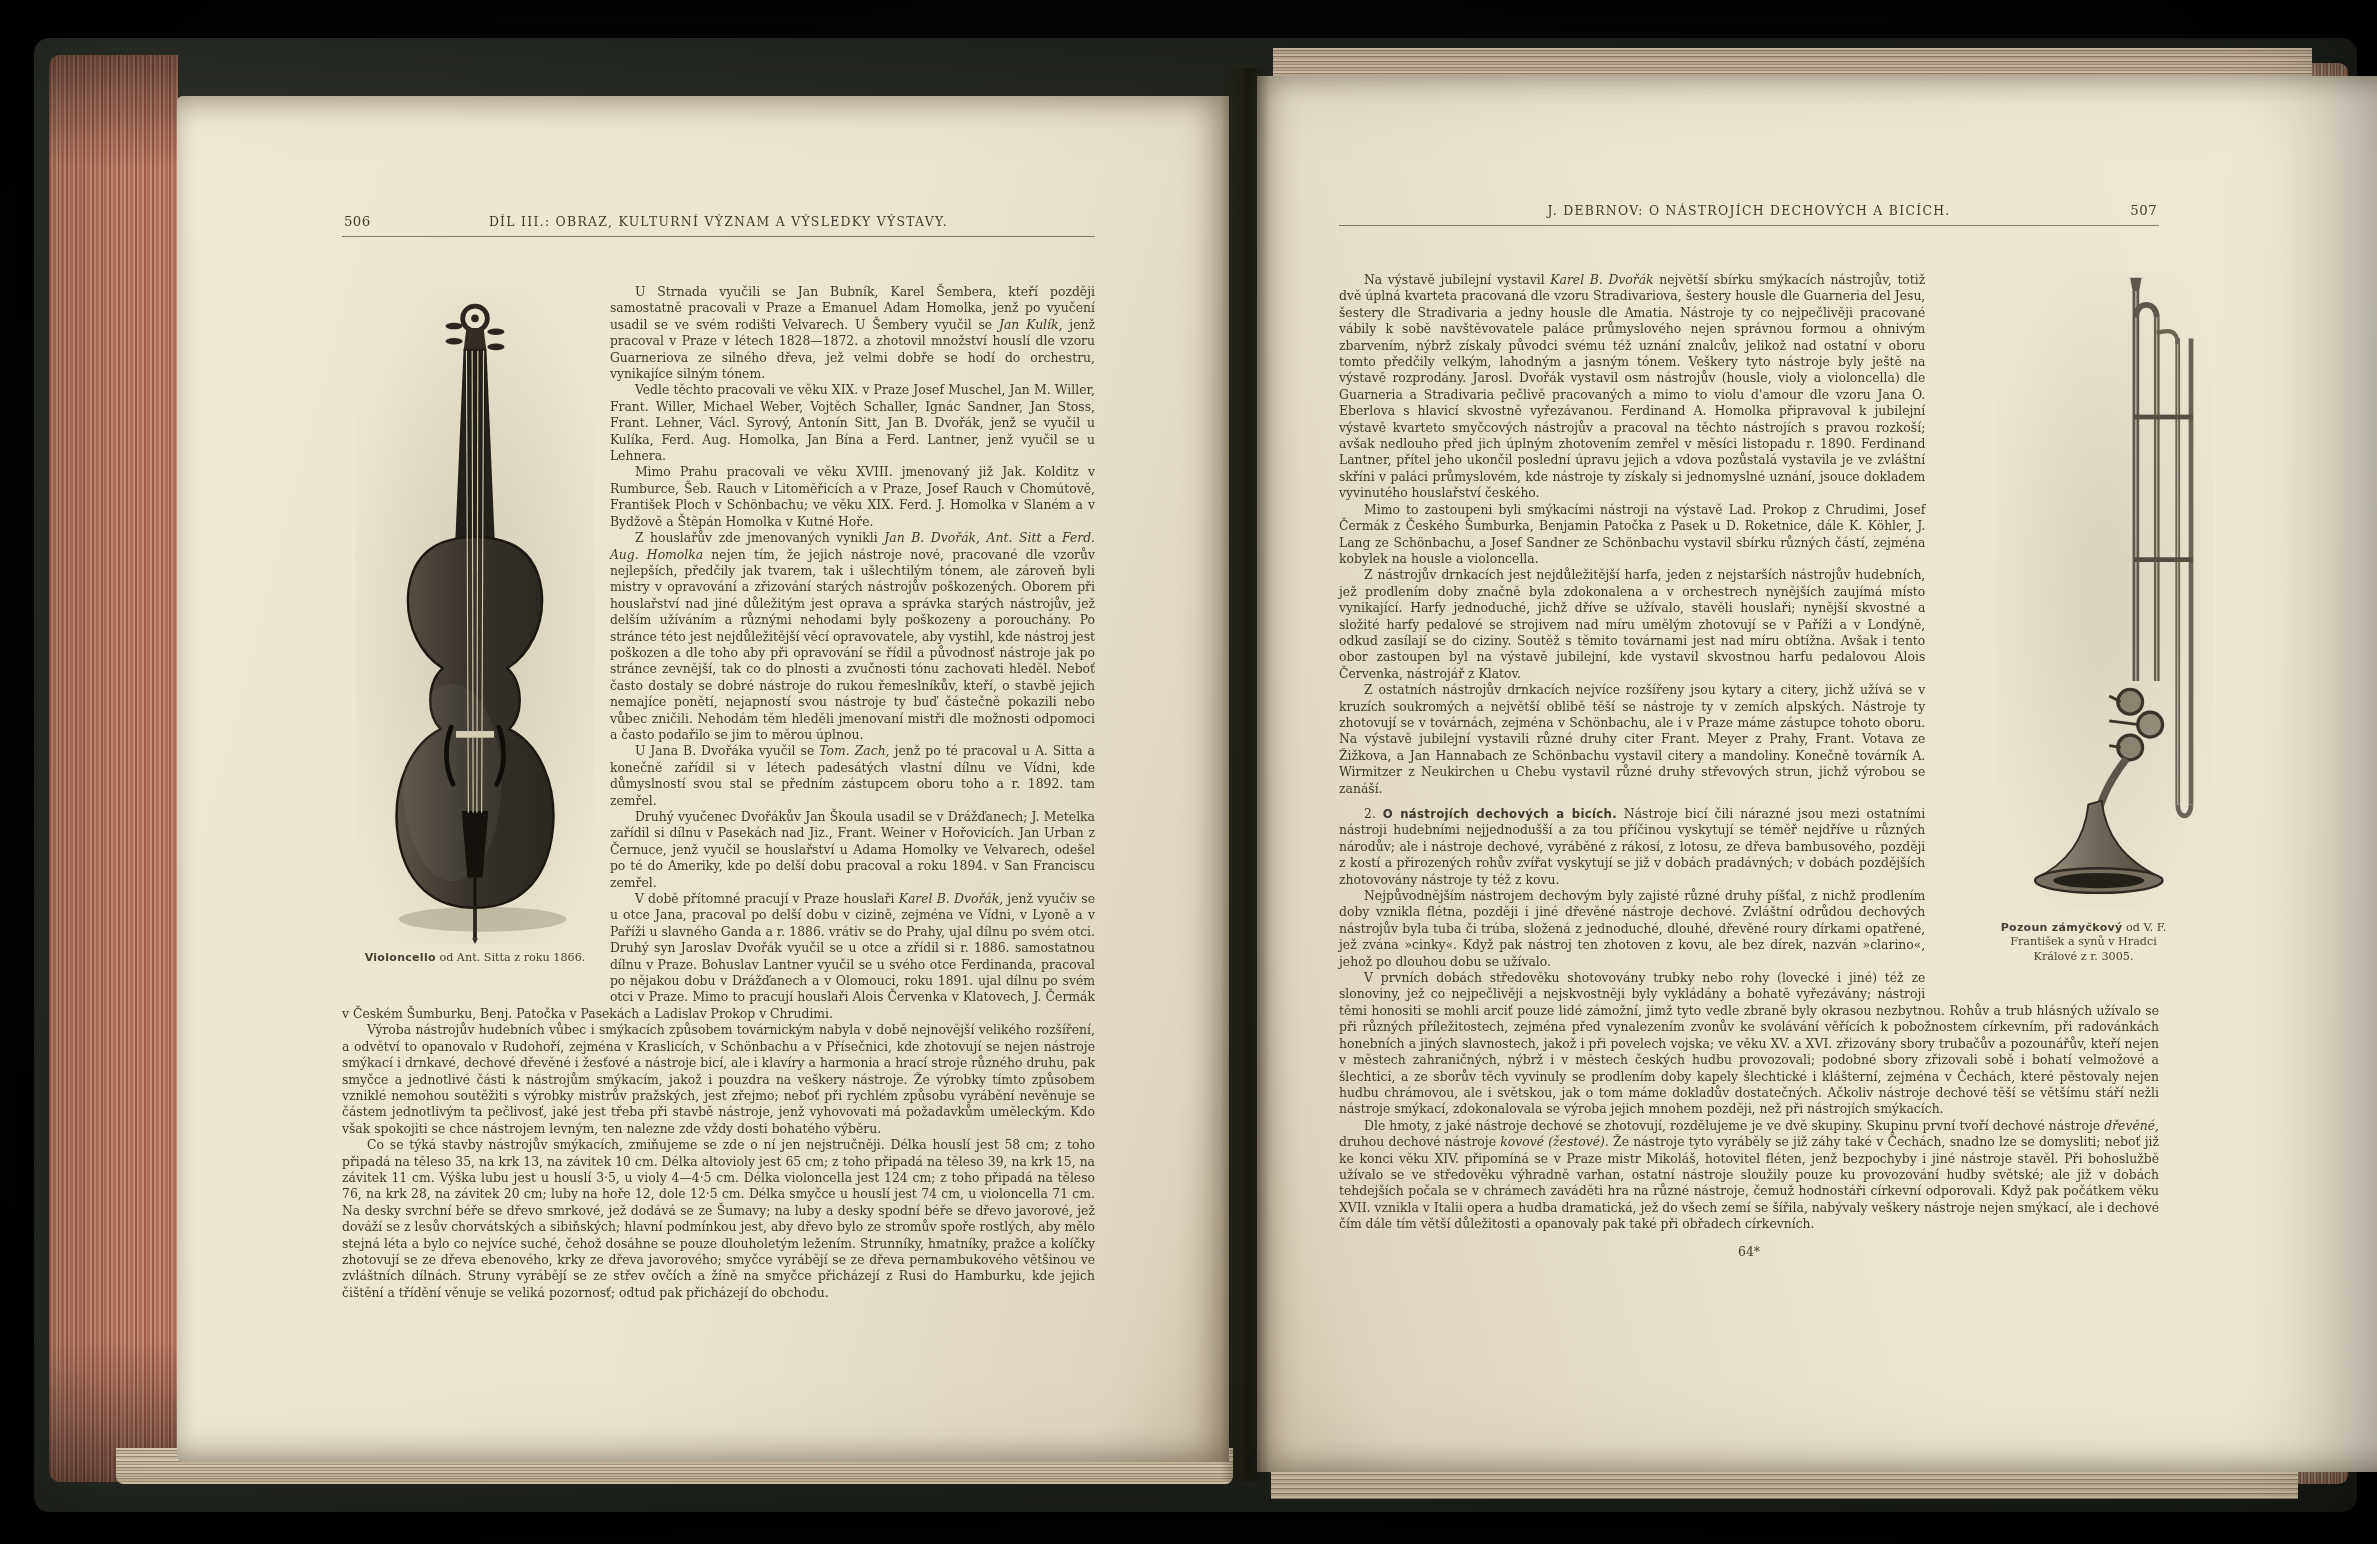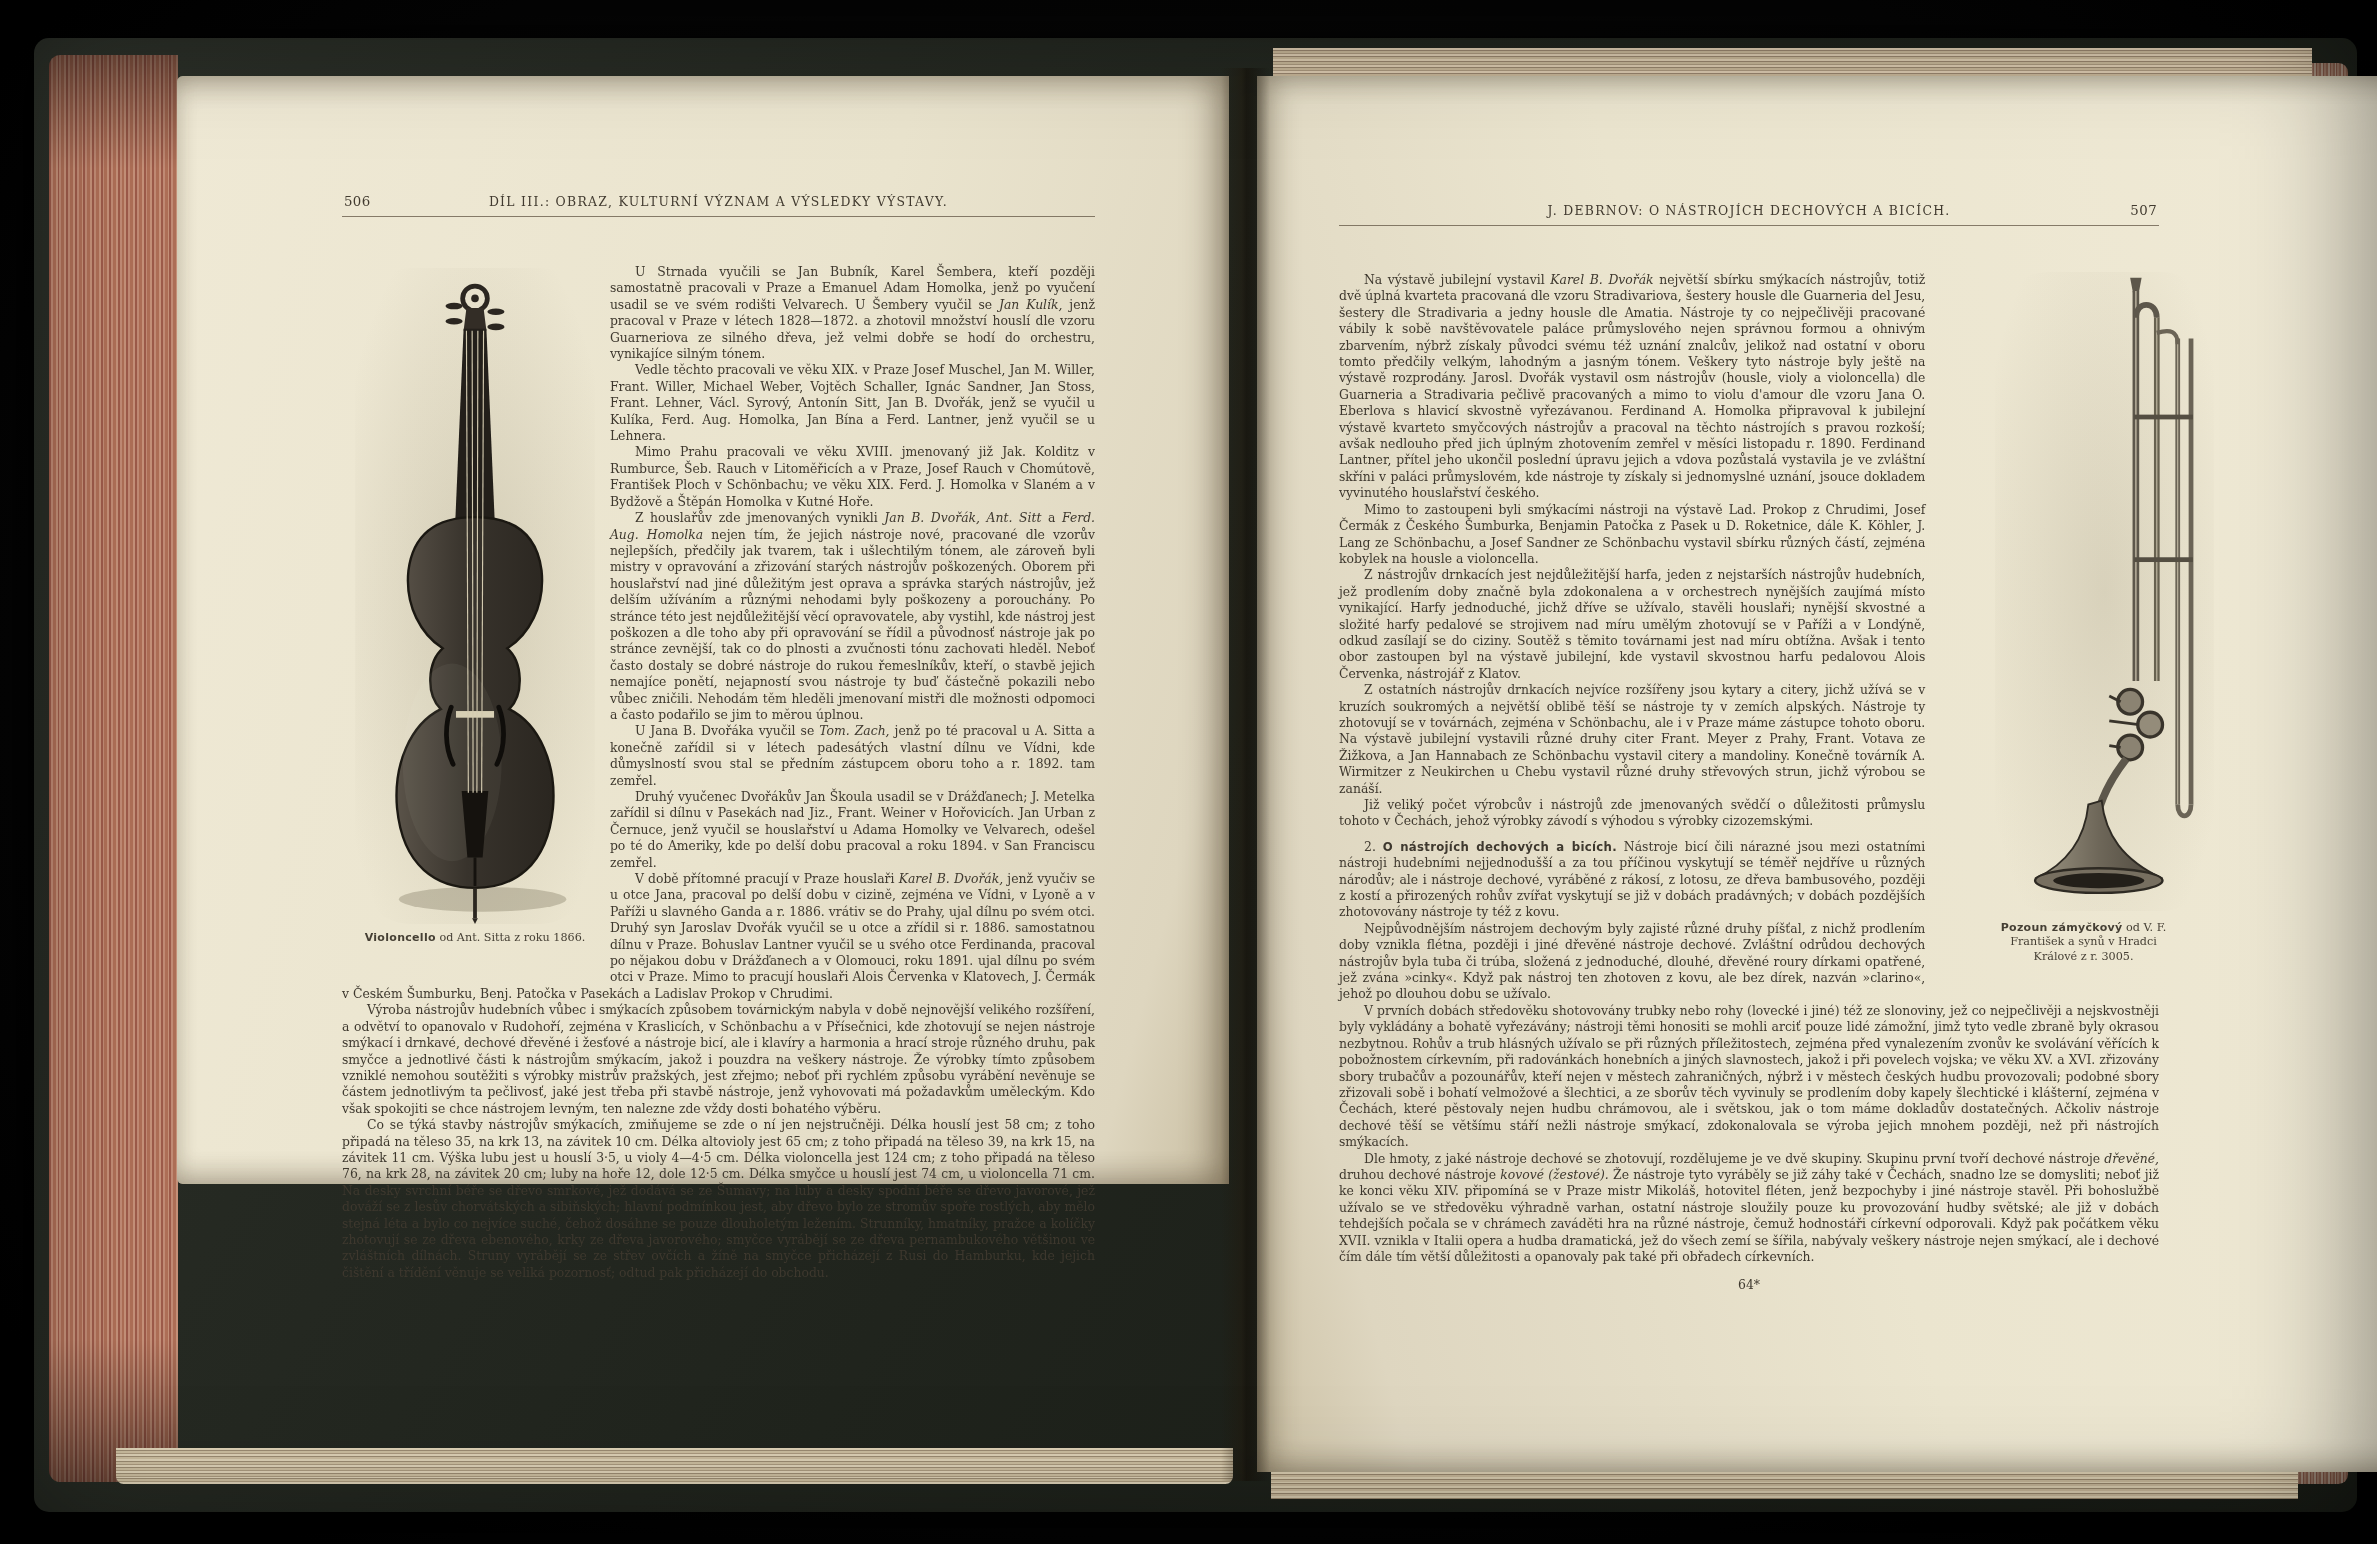--- a/index.html
+++ b/index.html
@@ -14,21 +14,21 @@
     background:linear-gradient(180deg,rgba(0,0,0,.3) 0%,rgba(0,0,0,0) 10%,rgba(0,0,0,0) 88%,rgba(0,0,0,.35) 100%),
     repeating-linear-gradient(90deg,#d9bda7 0 1.9px,#a9705a 1.9px 2.9px,#c79c84 2.9px 4.8px,#b27e66 4.8px 6.7px);}
   .edges-top-right{left:1273px;top:48px;width:1039px;height:38px;
     background:repeating-linear-gradient(180deg,#d9c8ae 0 1.9px,#96836c 1.9px 2.9px,#c4b396 2.9px 4.8px,#a8967c 4.8px 5.7px);}
   .edges-bottom-left{left:116px;top:1448px;width:1117px;height:36px;border-radius:0 0 7.6px 7.6px;
     background:repeating-linear-gradient(180deg,#ddd1b6 0 1.9px,#9b8b71 1.9px 2.9px,#cbbd9f 2.9px 4.8px,#aa9a7e 4.8px 5.7px);}
   .edges-bottom-right{left:1271px;top:1472px;width:1027px;height:27px;
     background:repeating-linear-gradient(180deg,#d5c9ad 0 1.9px,#93836a 1.9px 2.9px,#c2b396 2.9px 4.8px);}
   
   .page{position:absolute;color:#3c372f;}
-  .page-left{left:177px;top:76px;width:1052px;height:1108px;
+  .page-left{left:177px;top:96px;width:1052px;height:1366px;
     background:linear-gradient(105deg,#efe9d5 0%,#eae4ce 55%,#ded6bf 90%,#c8bda1 100%);
     box-shadow:inset -19px 0 28.5px rgba(62,50,28,.35), inset 0 13.3px 21px rgba(62,50,28,.12), inset 0 -13.3px 21px rgba(62,50,28,.14);
     border-radius:5.7px 0 0 5.7px;}
   .page-right{left:1257px;top:76px;width:1191px;height:1396px;
     background:linear-gradient(255deg,#f0ead6 0%,#ebe5cf 55%,#ded6c0 90%,#ccc1a5 100%);
     box-shadow:inset 17px 0 27px rgba(62,50,28,.32), inset 0 11.4px 19px rgba(62,50,28,.10), inset 0 -13.3px 21px rgba(62,50,28,.14);
     border-radius:0 5.7px 5.7px 0;}
   .gutter{position:absolute;left:1221px;top:68px;width:49px;height:1413px;pointer-events:none;
     background:linear-gradient(90deg,rgba(32,24,12,0) 0%,rgba(32,24,12,.45) 42%,rgba(20,15,8,.6) 52%,rgba(32,24,12,0) 100%);}
   
@@ -191,21 +191,20 @@
             <div><span class="seg-b">Pozoun zámyčkový</span><span> od V. F.</span></div>
             <div><span>František a synů v Hradci</span></div>
             <div><span>Králové z r. 3005.</span></div>
           </div>
       </div>
       <div class="paras">
           <p><span>Na výstavě jubilejní vystavil </span><span class="seg-i">Karel B. Dvořák</span><span> největší sbírku smýkacích nástrojův, totiž dvě úplná kvarteta pracovaná dle vzoru Stradivariova, šestery housle dle Guarneria del Jesu, šestery dle Stradivaria a jedny housle dle Amatia. Nástroje ty co nejpečlivěji pracované vábily k sobě navštěvovatele paláce průmyslového nejen správnou formou a ohnivým zbarvením, nýbrž získaly původci svému též uznání znalcův, jelikož nad ostatní v oboru tomto předčily velkým, lahodným a jasným tónem. Veškery tyto nástroje byly ještě na výstavě rozprodány. Jarosl. Dvořák vystavil osm nástrojův (housle, violy a violoncella) dle Guarneria a Stradivaria pečlivě pracovaných a mimo to violu d'amour dle vzoru Jana O. Eberlova s hlavicí skvostně vyřezávanou. Ferdinand A. Homolka připravoval k jubilejní výstavě kvarteto smyčcových nástrojův a pracoval na těchto nástrojích s pravou rozkoší; avšak nedlouho před jich úplným zhotovením zemřel v měsíci listopadu r. 1890. Ferdinand Lantner, přítel jeho ukončil poslední úpravu jejich a vdova pozůstalá vystavila je ve zvláštní skříni v paláci průmyslovém, kde nástroje ty získaly si jednomyslné uznání, jsouce dokladem vyvinutého houslařství českého.</span></p>
           <p><span>Mimo to zastoupeni byli smýkacími nástroji na výstavě Lad. Prokop z Chrudimi, Josef Čermák z Českého Šumburka, Benjamin Patočka z Pasek u D. Roketnice, dále K. Köhler, J. Lang ze Schönbachu, a Josef Sandner ze Schönbachu vystavil sbírku různých částí, zejména kobylek na housle a violoncella.</span></p>
           <p><span>Z nástrojův drnkacích jest nejdůležitější harfa, jeden z nejstarších nástrojův hudebních, jež prodlením doby značně byla zdokonalena a v orchestrech nynějších zaujímá místo vynikající. Harfy jednoduché, jichž dříve se užívalo, stavěli houslaři; nynější skvostné a složité harfy pedalové se strojivem nad míru umělým zhotovují se v Paříži a v Londýně, odkud zasílají se do ciziny. Soutěž s těmito továrnami jest nad míru obtížna. Avšak i tento obor zastoupen byl na výstavě jubilejní, kde vystavil skvostnou harfu pedalovou Alois Červenka, nástrojář z Klatov.</span></p>
           <p><span>Z ostatních nástrojův drnkacích nejvíce rozšířeny jsou kytary a citery, jichž užívá se v kruzích soukromých a největší oblibě těší se nástroje ty v zemích alpských. Nástroje ty zhotovují se v továrnách, zejména v Schönbachu, ale i v Praze máme zástupce tohoto oboru. Na výstavě jubilejní vystavili různé druhy citer Frant. Meyer z Prahy, Frant. Votava ze Žižkova, a Jan Hannabach ze Schönbachu vystavil citery a mandoliny. Konečně továrník A. Wirmitzer z Neukirchen u Chebu vystavil různé druhy střevových strun, jichž výrobou se zanáší.</span></p>
-          <p><span>Již veliký počet výrobcův i nástrojů zde jmenovaných svědčí o důležitosti průmyslu tohoto v Čechách, jehož výrobky závodí s výhodou s výrobky cizozemskými.</span></p>
           <p class="gap"><span>2. </span><span class="seg-b">O nástrojích dechových a bicích.</span><span> Nástroje bicí čili nárazné jsou mezi ostatními nástroji hudebními nejjednodušší a za tou příčinou vyskytují se téměř nejdříve u různých národův; ale i nástroje dechové, vyráběné z rákosí, z lotosu, ze dřeva bambusového, později z kostí a přirozených rohův zvířat vyskytují se již v dobách pradávných; v dobách pozdějších zhotovovány nástroje ty též z kovu.</span></p>
           <p><span>Nejpůvodnějším nástrojem dechovým byly zajisté různé druhy píšťal, z nichž prodlením doby vznikla flétna, později i jiné dřevěné nástroje dechové. Zvláštní odrůdou dechových nástrojův byla tuba či trúba, složená z jednoduché, dlouhé, dřevěné roury dírkami opatřené, jež zvána »cinky«. Když pak nástroj ten zhotoven z kovu, ale bez dírek, nazván »clarino«, jehož po dlouhou dobu se užívalo.</span></p>
           <p><span>V prvních dobách středověku shotovovány trubky nebo rohy (lovecké i jiné) též ze slonoviny, jež co nejpečlivěji a nejskvostněji byly vykládány a bohatě vyřezávány; nástroji těmi honositi se mohli arciť pouze lidé zámožní, jimž tyto vedle zbraně byly okrasou nezbytnou. Rohův a trub hlásných užívalo se při různých příležitostech, zejména před vynalezením zvonův ke svolávání věřících k pobožnostem církevním, při radovánkách honebních a jiných slavnostech, jakož i při povelech vojska; ve věku XV. a XVI. zřizovány sbory trubačův a pozounářův, kteří nejen v městech zahraničných, nýbrž i v městech českých hudbu provozovali; podobné sbory zřizovali sobě i bohatí velmožové a šlechtici, a ze sborův těch vyvinuly se prodlením doby kapely šlechtické i klášterní, zejména v Čechách, které pěstovaly nejen hudbu chrámovou, ale i světskou, jak o tom máme dokladův dostatečných. Ačkoliv nástroje dechové těší se většímu stáří nežli nástroje smýkací, zdokonalovala se výroba jejich mnohem později, než při nástrojích smýkacích.</span></p>
           <p><span>Dle hmoty, z jaké nástroje dechové se zhotovují, rozdělujeme je ve dvě skupiny. Skupinu první tvoří dechové nástroje </span><span class="seg-i">dřevěné,</span><span> druhou dechové nástroje </span><span class="seg-i">kovové (žestové).</span><span> Že nástroje tyto vyráběly se již záhy také v Čechách, snadno lze se domysliti; neboť již ke konci věku XIV. připomíná se v Praze mistr Mikoláš, hotovitel fléten, jenž bezpochyby i jiné nástroje stavěl. Při bohoslužbě užívalo se ve středověku výhradně varhan, ostatní nástroje sloužily pouze ku provozování hudby světské; ale již v dobách tehdejších počala se v chrámech zaváděti hra na různé nástroje, čemuž hodnostáři církevní odporovali. Když pak počátkem věku XVII. vznikla v Italii opera a hudba dramatická, jež do všech zemí se šířila, nabývaly veškery nástroje nejen smýkací, ale i dechové čím dále tím větší důležitosti a opanovaly pak také při obřadech církevních.</span></p>
         </div>
       <div class="sigmark">64*</div>
     </div>
   </div>
 
   <div class="gutter"></div>

